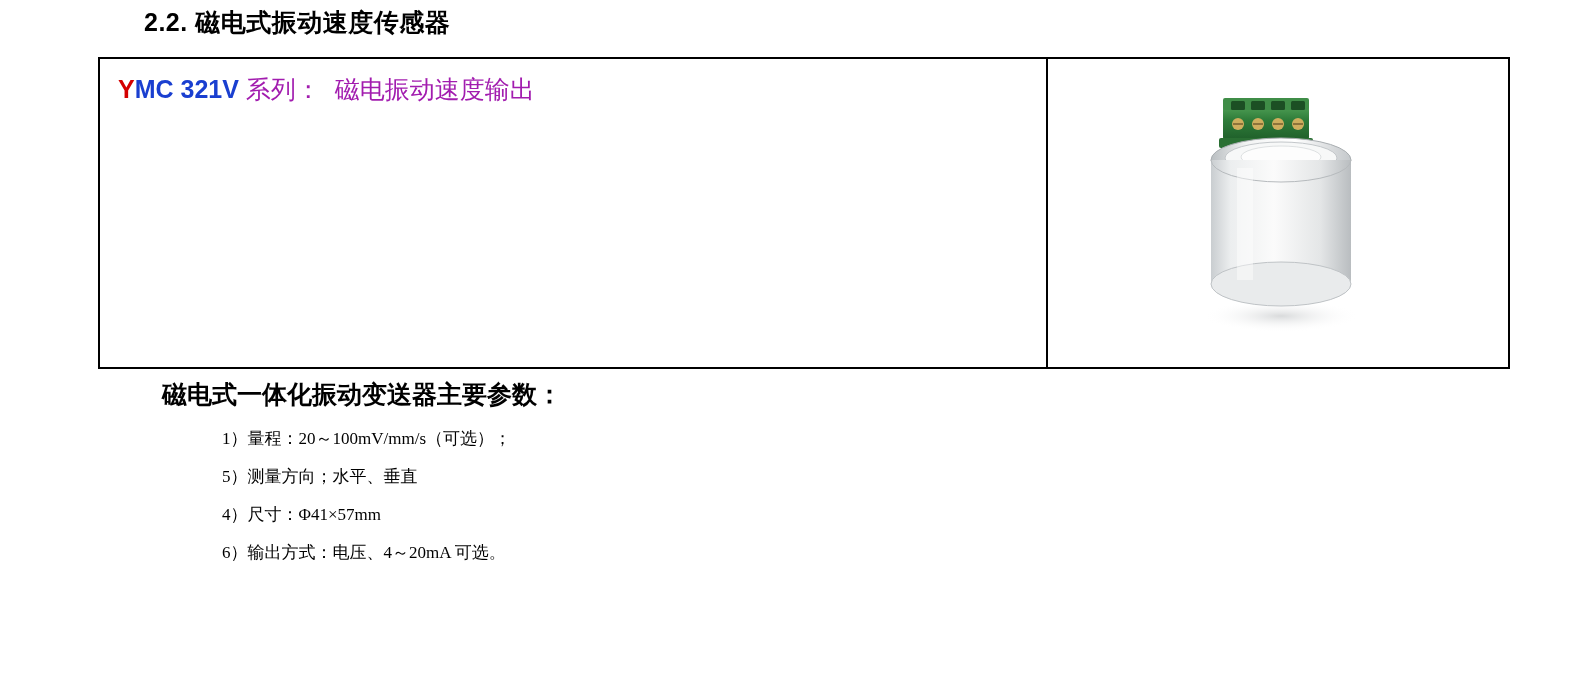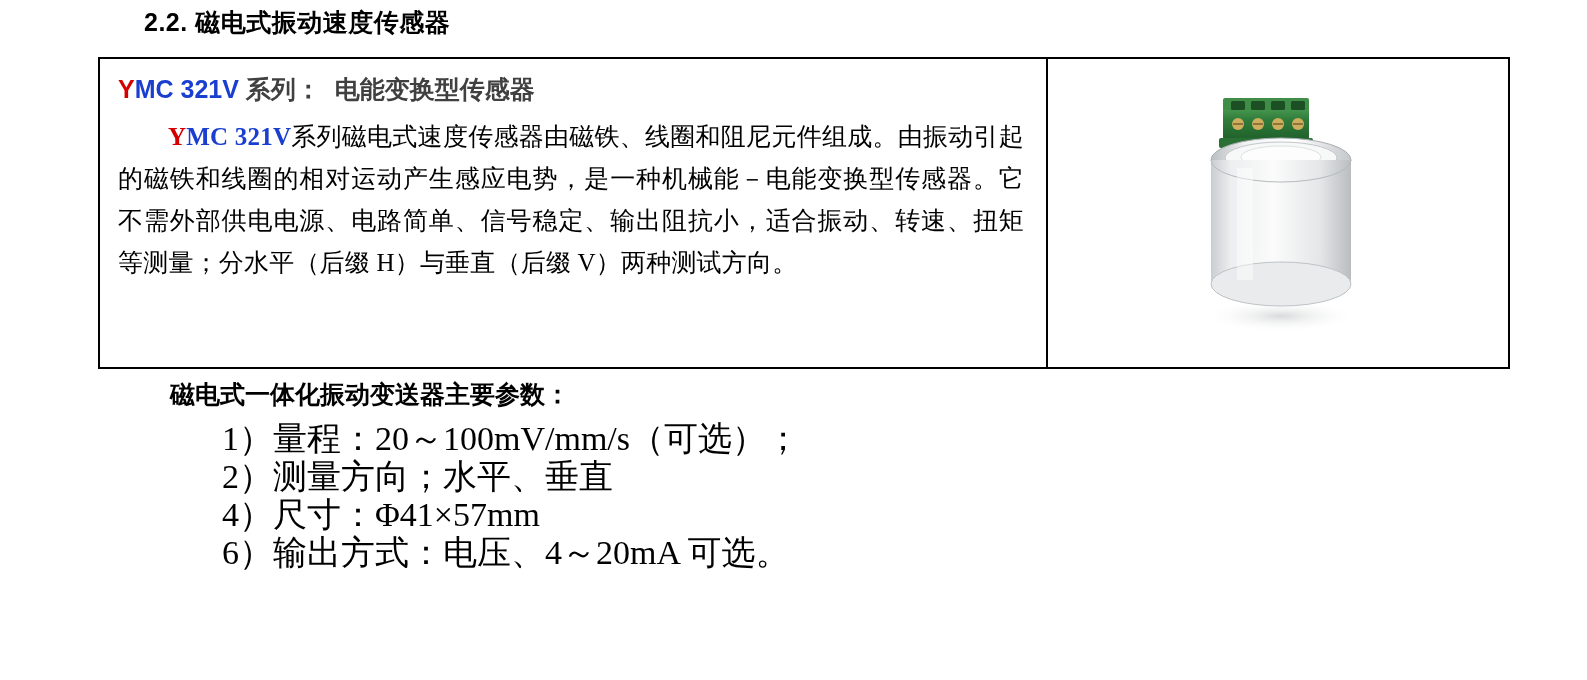--- a/index.html
+++ b/index.html
@@ -58,21 +58,21 @@
 
   .product-title {
     font-family: "Liberation Sans", sans-serif;
     font-size: 25px;
     font-weight: bold;
     white-space: nowrap;
     margin-bottom: 10px;
   }
   .brand-y { color: #d40000; }
   .brand-mc { color: #1a3fd0; }
-  .title-rest { color: #404040; font-weight: bold; }
+  .title-rest { color: #a21caf; font-weight: normal; }
   .title-sep { display: inline-block; width: 14px; }
 
   .product-para {
     font-family: "Liberation Serif", serif;
     font-size: 25px;
     line-height: 42px;
     text-align: justify;
     text-indent: 50px;
     margin: 0;
     letter-spacing: 0.2px;
@@ -86,59 +86,58 @@
     left: 50%;
     top: 50%;
     transform: translate(-50%, -50%);
     width: 230px;
     height: 250px;
   }
 
   
   .params-heading {
     position: absolute;
-    left: 170px;
+    left: 162px;
     top: 378px;
     font-family: "Liberation Sans", sans-serif;
     font-weight: bold;
     font-size: 25px;
     white-space: nowrap;
   }
   .params-list {
     position: absolute;
     left: 222px;
     top: 420px;
     margin: 0;
     padding: 0;
     list-style: none;
     font-family: "Liberation Serif", serif;
-    font-size: 34px;
+    font-size: 17px;
     line-height: 38px;
   }
   .params-list li {
     white-space: nowrap;
   }
 </style>
 </head>
 <body>
 
 <div class="page">
 
   <div class="section-heading">2.2. 磁电式振动速度传感器</div>
 
   <div class="product-box">
 
     <div class="product-text-col">
 
       <div class="product-title">
         <span class="brand-y">Y</span><span class="brand-mc">MC 321V</span>
-        <span class="title-rest">系列：</span><span class="title-sep"></span><span class="title-rest">电能变换型传感器</span>
+        <span class="title-rest">系列：</span><span class="title-sep"></span><span class="title-rest">磁电振动速度输出</span>
       </div>
 
-      <p class="product-para"><span class="inline-brand-y">Y</span><span class="inline-brand-mc">MC 321V</span><span>系列磁电式速度传感器由磁铁、线圈和阻尼元件组成。由振动引起的磁铁和线圈的相对运动产生感应电势，是一种机械能－电能变换型传感器。它不需外部供电电源、电路简单、信号稳定、输出阻抗小，适合振动、转速、扭矩等测量；分水平（后缀 H）与垂直（后缀 V）两种测试方向。</span></p>
 
     </div>
 
     <div class="product-image-col">
       <div class="sensor-wrap">
         <svg width="230" height="250" viewBox="0 0 230 250" xmlns="http://www.w3.org/2000/svg">
           <defs>
             <linearGradient id="bodyGrad" x1="0" y1="0" x2="1" y2="0">
               <stop offset="0%" stop-color="#c9cdd0"></stop>
               <stop offset="14%" stop-color="#eceeef"></stop>
@@ -198,18 +197,18 @@
         </svg>
       </div>
     </div>
 
   </div>
 
   <div class="params-heading">磁电式一体化振动变送器主要参数：</div>
 
   <ul class="params-list">
     <li>1）量程：20～100mV/mm/s（可选）；</li>
-    <li>2）测量方向；水平、垂直</li>
+    <li>5）测量方向；水平、垂直</li>
     <li>4）尺寸：Φ41×57mm</li>
     <li>6）输出方式：电压、4～20mA 可选。</li>
   </ul>
 
 </div>
 
 </body></html>

